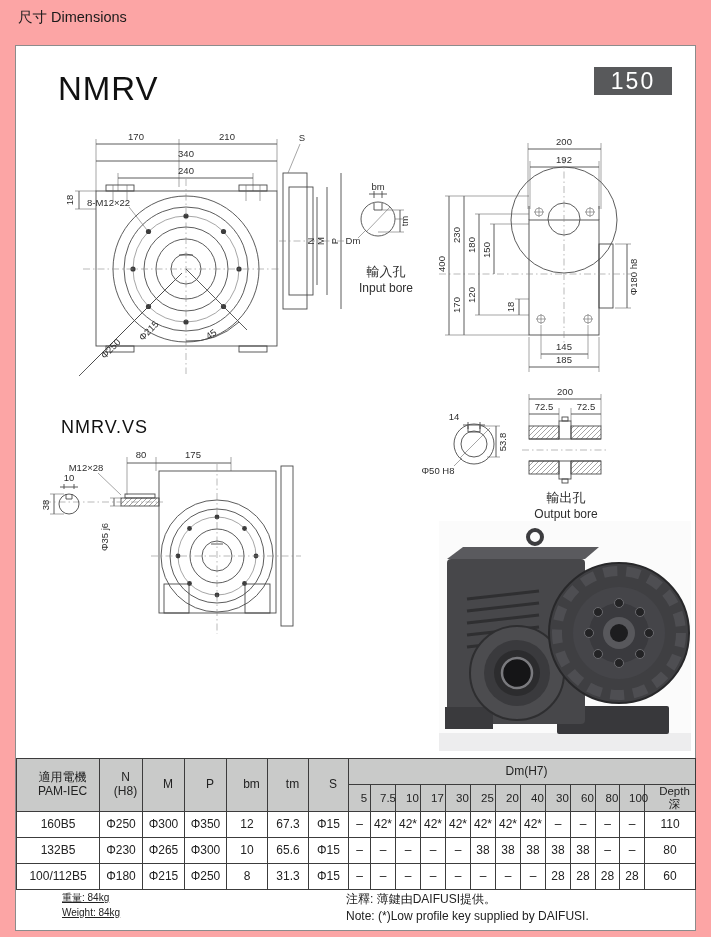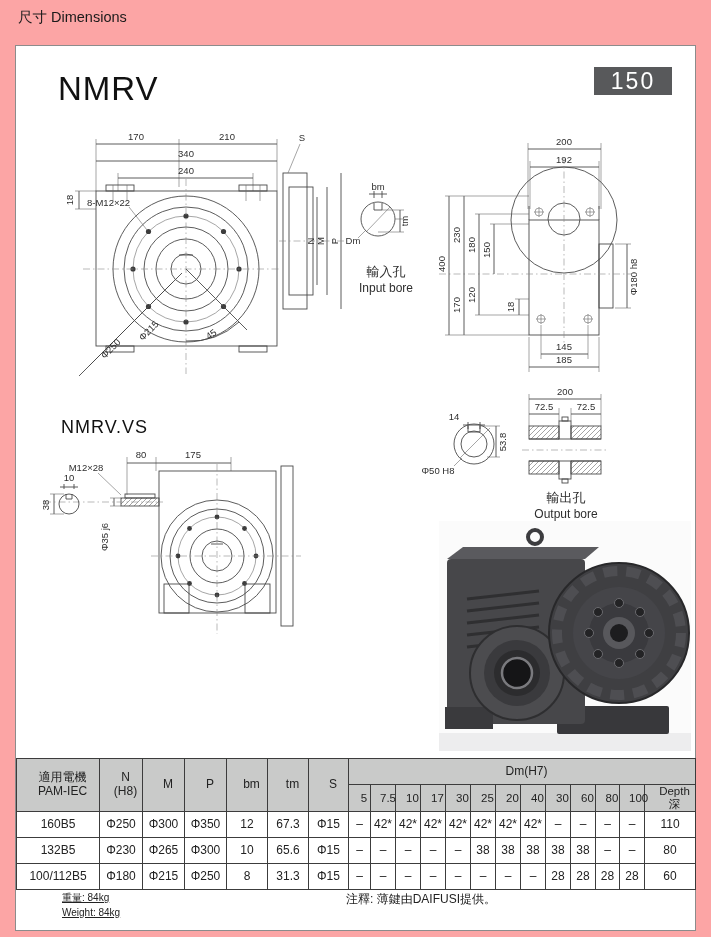--- a/index.html
+++ b/index.html
@@ -514,15 +514,16 @@
         </tr>
       </tbody>
     </table>
 
     <div class="footer-weight">
       <div>重量: 84kg</div>
       <div>Weight: 84kg</div>
     </div>
     <div class="footer-note">
       <div>注釋: 薄鍵由DAIFUSI提供。</div>
+      <div>Note: (*)Low profile key supplied by DAIFUSI.</div>
     </div>
   </div>
 </div>
 
 </body></html>

